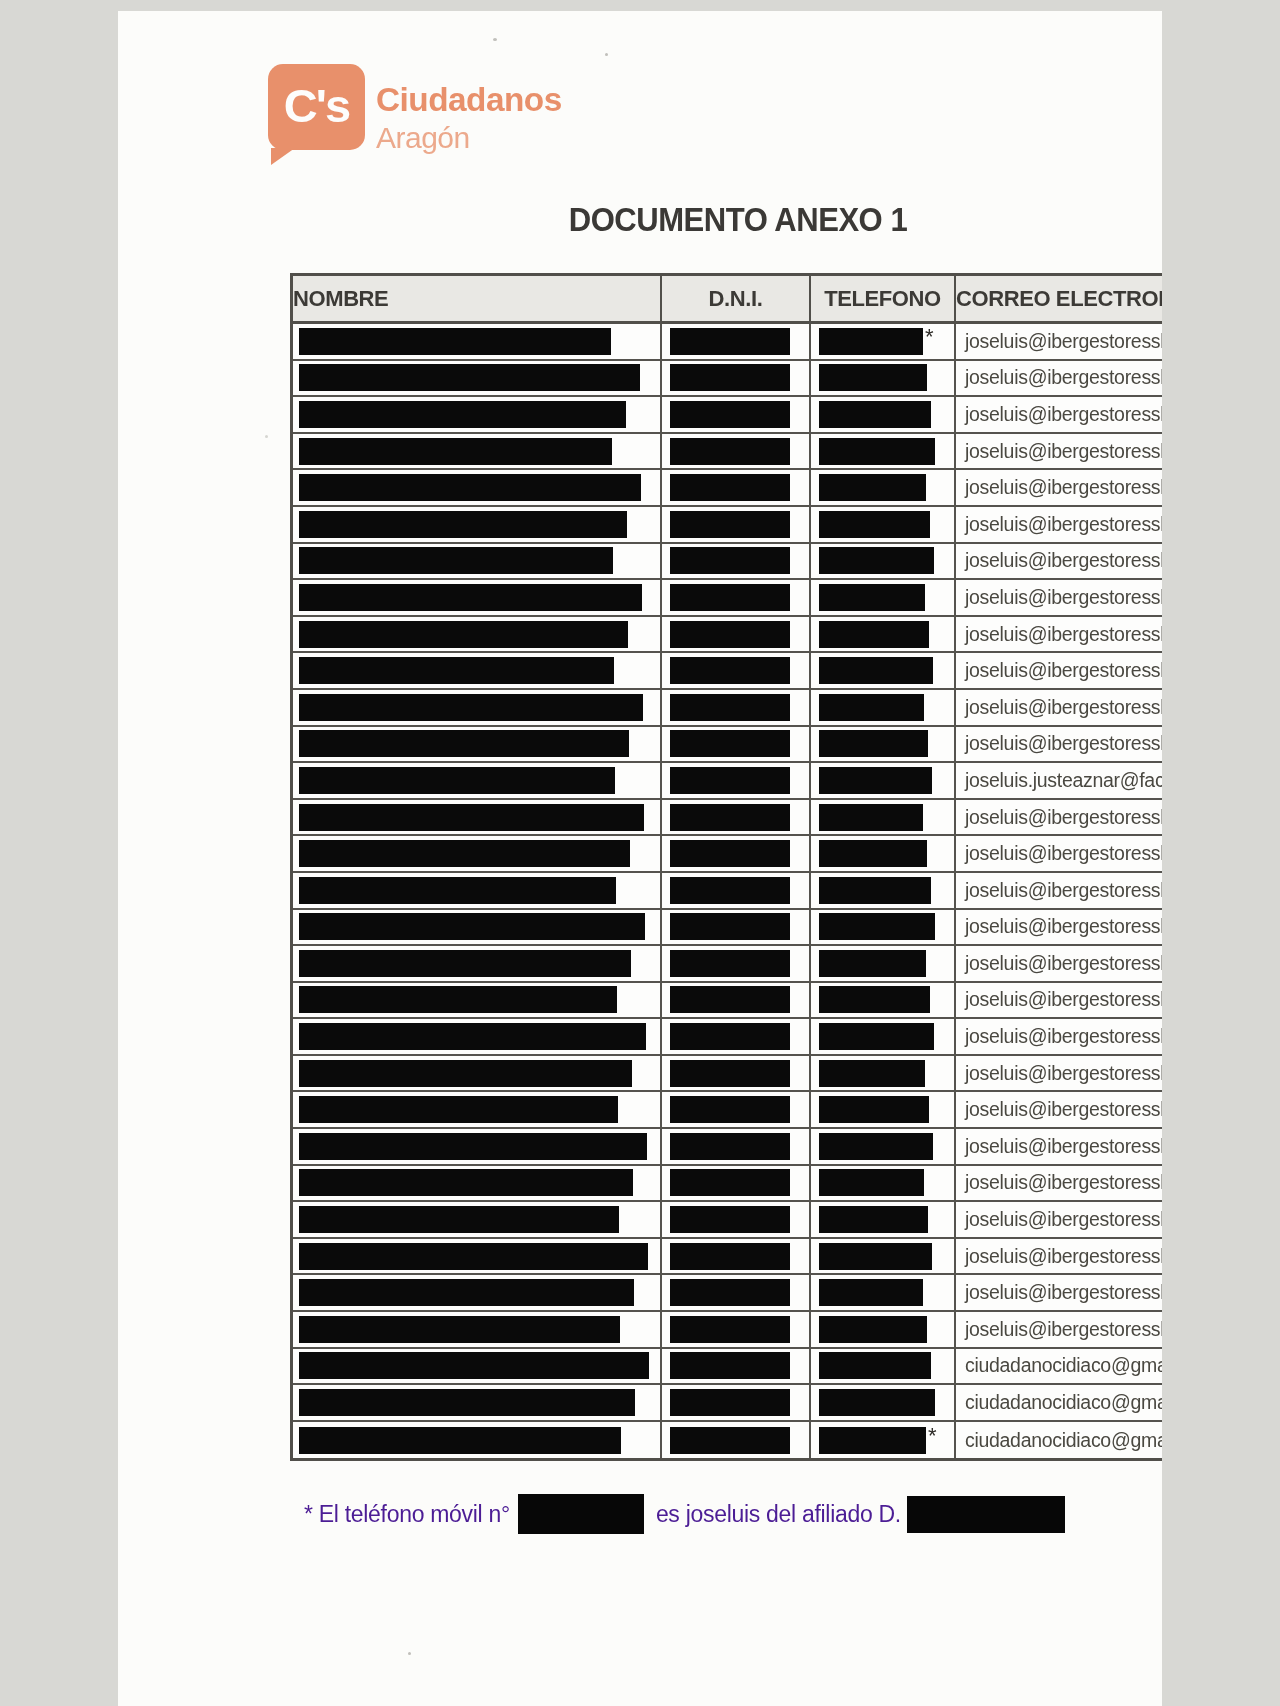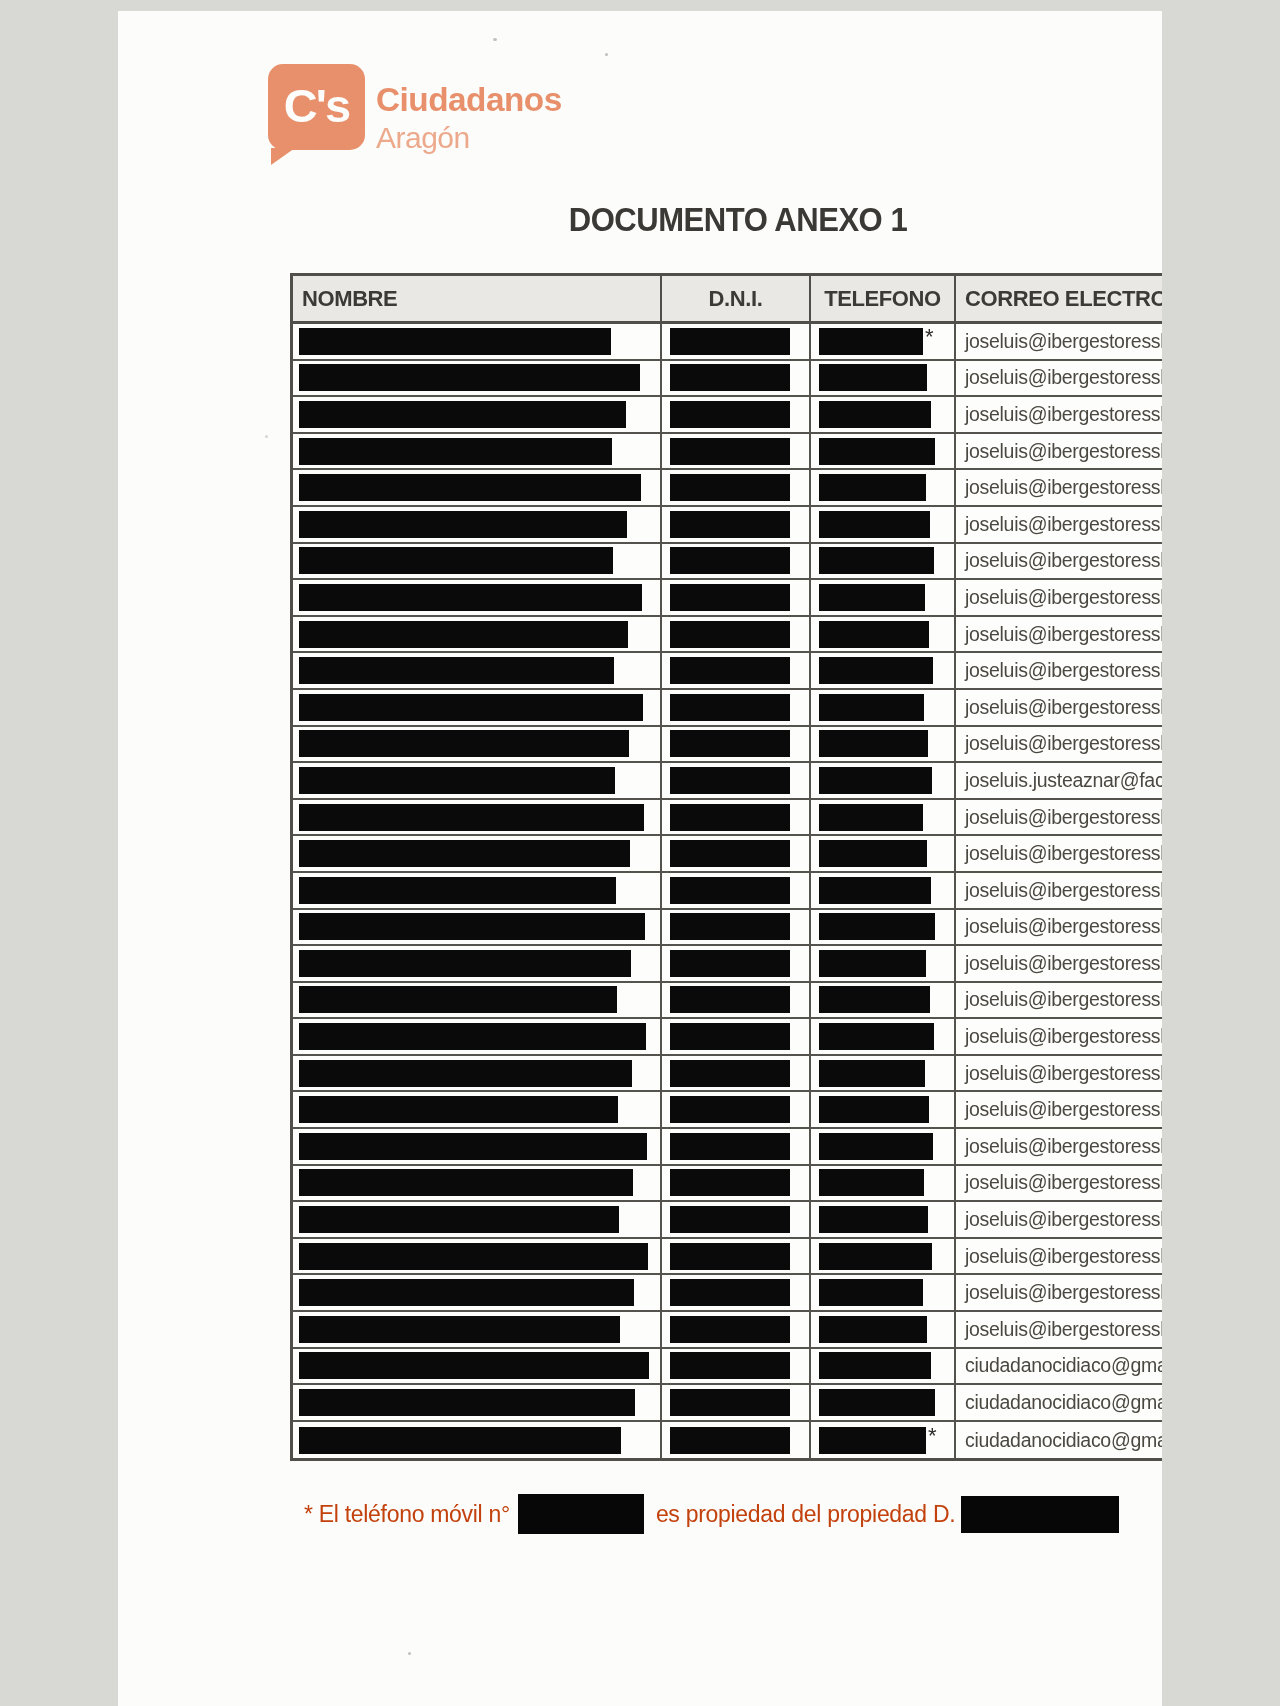--- a/index.html
+++ b/index.html
@@ -43,42 +43,42 @@
   }
   .thead{
     display:grid;grid-template-columns:367px 149px 145px 1fr;
     height:45px;background:#e9e8e4;border-bottom:3px solid #514f4a;
   }
   .th{
     display:flex;align-items:center;font-weight:bold;font-size:22px;color:#3c3a36;
     letter-spacing:-0.4px;box-sizing:border-box;overflow:hidden;white-space:nowrap;
   }
   .th + .th{border-left:2px solid #514f4a;}
-  .th-nombre,.th-email{padding-left:9px;}
+  .th-nombre,.th-email{}
   .th-dni,.th-tel{justify-content:center;text-align:right;}
   .tbody{display:flex;flex-direction:column;}
   .row{
     display:grid;grid-template-columns:367px 149px 145px 1fr;
     height:36.6px;box-sizing:border-box;border-bottom:2px solid #55534e;background:#fdfdfc;
   }
   .row:last-child{border-bottom:none;}
   .cell{display:flex;align-items:center;box-sizing:border-box;overflow:hidden;}
   .cell + .cell{border-left:2px solid #55534e;}
   .bar{height:27px;background:#0a0a0a;flex:0 0 auto;}
   .bar-nombre{margin-left:6px;}
   .bar-dni{width:120px;margin-left:8px;}
   .bar-tel{width:110px;margin-left:8px;}
   .marker{font-size:22px;color:#2d2b27;margin-left:2px;transform:translateY(-4px);}
   .email{
     font-size:19.5px;color:#4a4841;padding-left:9px;letter-spacing:-0.3px;white-space:nowrap;
   }
   
   .footnote{
     position:absolute;left:186px;top:1483px;display:flex;align-items:center;
-    font-size:23px;color:#c2410c;letter-spacing:-0.3px;white-space:nowrap;
+    font-size:23px;color:#4c1d95;letter-spacing:-0.3px;white-space:nowrap;
   }
   .footnote .bar-note-1{width:126px;height:40px;background:#070707;margin-left:8px;}
   .footnote .bar-note-2{width:158px;height:37px;background:#070707;margin-left:6px;}
   .footnote .mid{margin-left:12px;}
   
   .speck{position:absolute;background:#908e86;border-radius:50%;opacity:.55;}
   .speck1{left:375px;top:27px;width:4px;height:3px;}
   .speck2{left:487px;top:42px;width:3px;height:3px;}
   .speck3{left:1196px;top:1563px;width:4px;height:4px;opacity:.8;background:#55534e;}
   .speck4{left:290px;top:1641px;width:3px;height:3px;}
@@ -545,21 +545,21 @@
           <div class="cell">
             <span class="email">ciudadanocidiaco@gmail.com</span>
           </div>
         </div>
       </div>
   </div>
 
   <div class="footnote">
     <span>* El teléfono móvil n°</span>
     <span class="bar-note-1"></span>
-    <span class="mid">es propiedad del propiedad D.</span>
+    <span class="mid">es joseluis del afiliado D.</span>
     <span class="bar-note-2"></span>
   </div>
 
   <div class="speck speck1"></div>
   <div class="speck speck2"></div>
   <div class="speck speck3"></div>
   <div class="speck speck4"></div>
   <div class="speck speck5"></div>
 
 </div>

